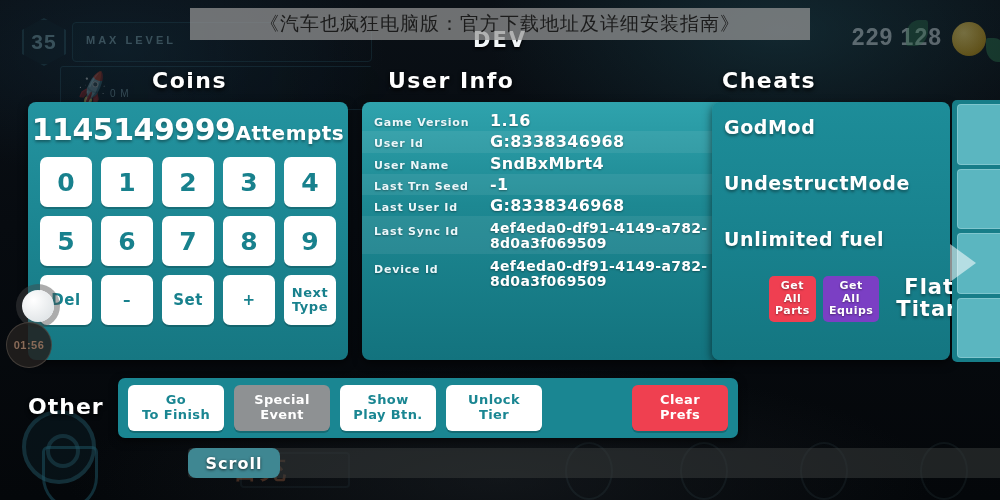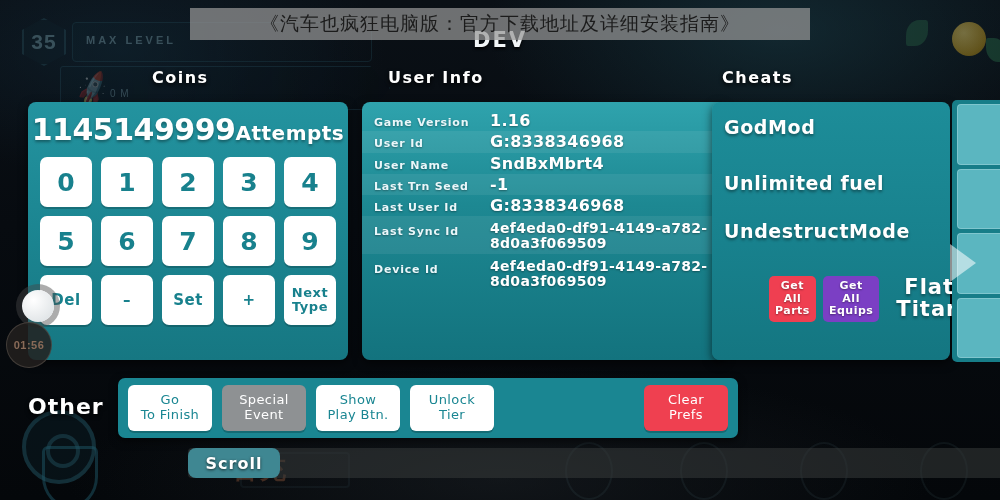--- a/index.html
+++ b/index.html
@@ -119,21 +119,21 @@
     text-align: center; color: #f2f6f8;
     font-size: 21px; font-weight: bold; letter-spacing: 2px;
     font-family: "DejaVu Sans", sans-serif;
     text-shadow: 0 2px 3px rgba(0,0,0,.9);
     z-index: 40;
   }
 
   
   .sec-head {
     position: absolute; color: #ffffff;
-    font-size: 16px; font-weight: bold; letter-spacing: 1.5px;
+    font-size: 22px; font-weight: bold; letter-spacing: 1.5px;
     font-family: "DejaVu Sans", sans-serif;
     text-shadow: 0 2px 4px rgba(0,0,0,.95);
     z-index: 20;
   }
   #head-coins { left: 152px; top: 68px; }
   #head-user  { left: 388px; top: 68px; }
   #head-cheat { left: 722px; top: 68px; }
 
   
   .panel {
@@ -248,24 +248,24 @@
     font-family: "DejaVu Sans", sans-serif;
     text-shadow: 0 2px 4px rgba(0,0,0,.95); z-index: 22;
   }
   #other-bar {
     position: absolute; left: 118px; top: 378px; width: 620px; height: 60px;
     background: #1a8692; border-radius: 7px; z-index: 18;
     display: flex; align-items: center; gap: 10px; padding: 0 10px;
     box-shadow: 0 3px 9px rgba(0,0,0,.55);
   }
   .obtn {
-    width: 84px; height: 46px; border-radius: 6px;
+    width: 96px; height: 46px; border-radius: 6px;
     background: #ffffff; color: #1a8692;
     display: flex; align-items: center; justify-content: center; text-align: center;
-    font-size: 13px; font-weight: normal; line-height: 1.15; letter-spacing: .4px;
+    font-size: 13px; font-weight: bold; line-height: 1.15; letter-spacing: .4px;
     font-family: "DejaVu Sans", sans-serif;
     cursor: pointer; box-shadow: 0 2px 0 rgba(0,0,0,.2);
   }
   .obtn.grey { background: #8e9193; color: #ffffff; }
   .obtn.red  { background: #ef4050; color: #ffffff; }
   .ospacer { flex: 1; }
 
   #scroll-bar {
     position: absolute; left: 188px; top: 448px; width: 1090px; height: 30px;
     background: rgba(55,58,58,.55); border-radius: 4px; z-index: 18;
@@ -284,20 +284,21 @@
 
 <div id="root">
 
   <div class="bg-hud maxlevel-bar"></div>
   <div class="bg-hud lvl-badge">35</div>
   <div class="bg-hud maxlevel-txt">MAX LEVEL</div>
   <div class="bg-hud rocket-bar"></div>
   <div class="bg-hud rocket-ico">🚀</div>
   <div class="bg-hud rocket-val">0 M</div>
 
+  <div class="bg-hud coin-count">229 128</div>
   <div class="bg-hud coin-ico"></div>
   <div class="bg-hud leaf-l"></div>
   <div class="bg-hud leaf-r"></div>
 
   <div class="bg-hud gear-big"></div>
   <div class="bg-hud shield-bot"></div>
 
   <div class="bg-hud ghost-circle" style="left:565px;top:442px;width:48px;height:58px;"></div>
   <div class="bg-hud ghost-circle" style="left:680px;top:442px;width:48px;height:58px;"></div>
   <div class="bg-hud ghost-circle" style="left:800px;top:442px;width:48px;height:58px;"></div>
@@ -368,22 +369,22 @@
         </div>
         <div class="info-row tall">
           <div class="info-label">Device Id</div>
           <div class="info-value small">4ef4eda0-df91-4149-a782-8d0a3f069509</div>
         </div>
       </div>
   </div>
 
   <div class="panel" id="cheats-panel">
     <div class="cheat-label">GodMod</div>
+    <div class="cheat-label">UndestructMode</div>
     <div class="cheat-label tight">Unlimited fuel</div>
-    <div class="cheat-label">UndestructMode</div>
     <div class="cheat-bottom">
       <div class="pill" id="pill-parts" style="background: rgb(239, 63, 81); margin-left: 45px;">Get All Parts</div>
       <div class="pill" id="pill-equips" style="background: rgb(123, 63, 196);">Get All Equips</div>
       <div class="flat-titan">Flat Titan</div>
     </div>
   </div>
 
   <div id="toggle-strip">
       <div class="toggle-box"></div>
       <div class="toggle-box"></div>

